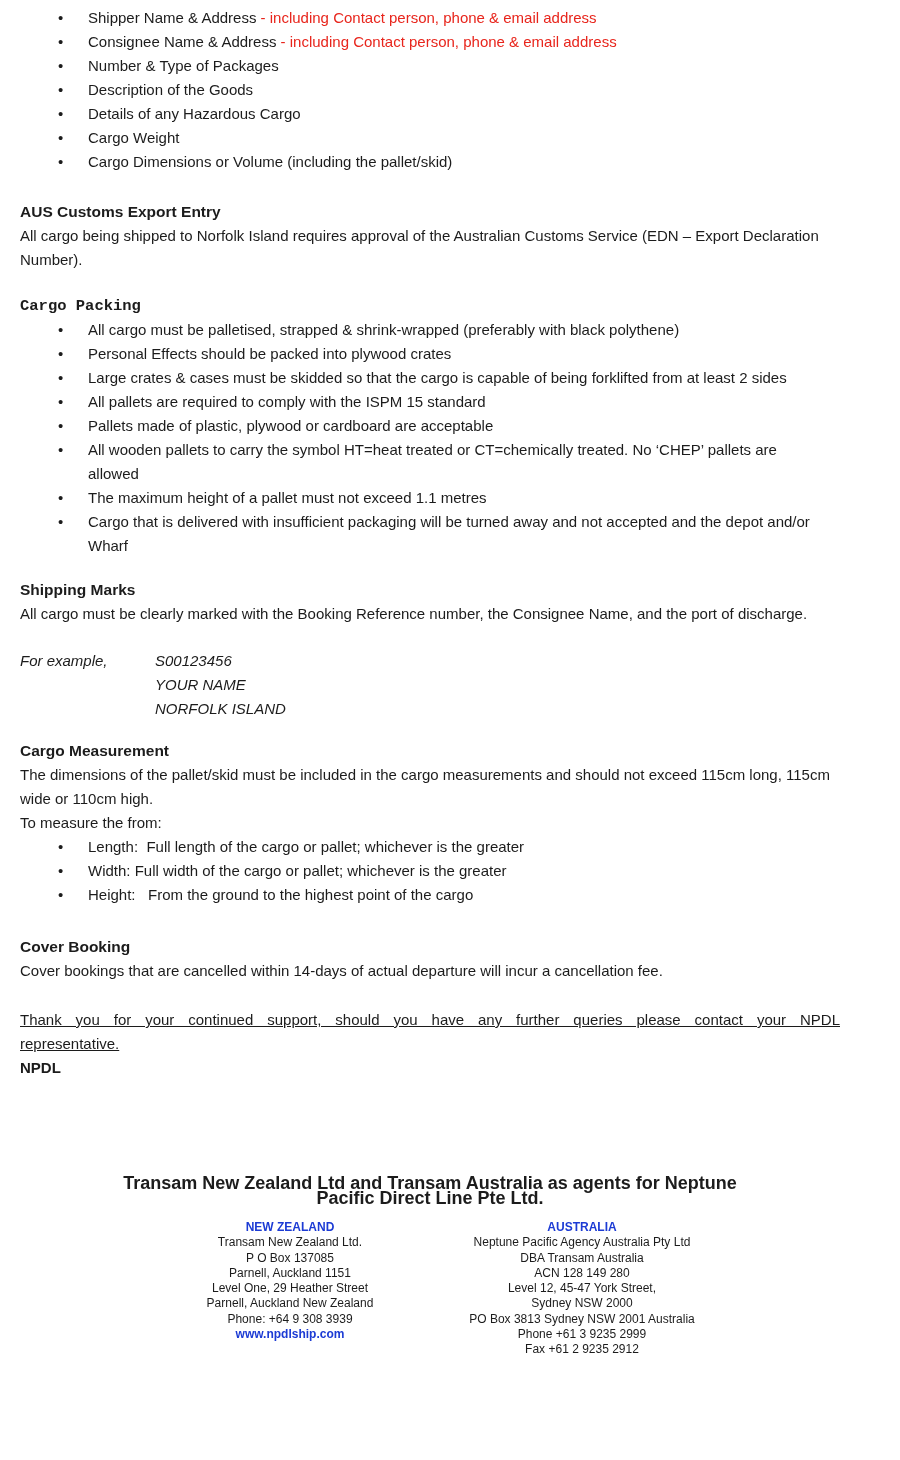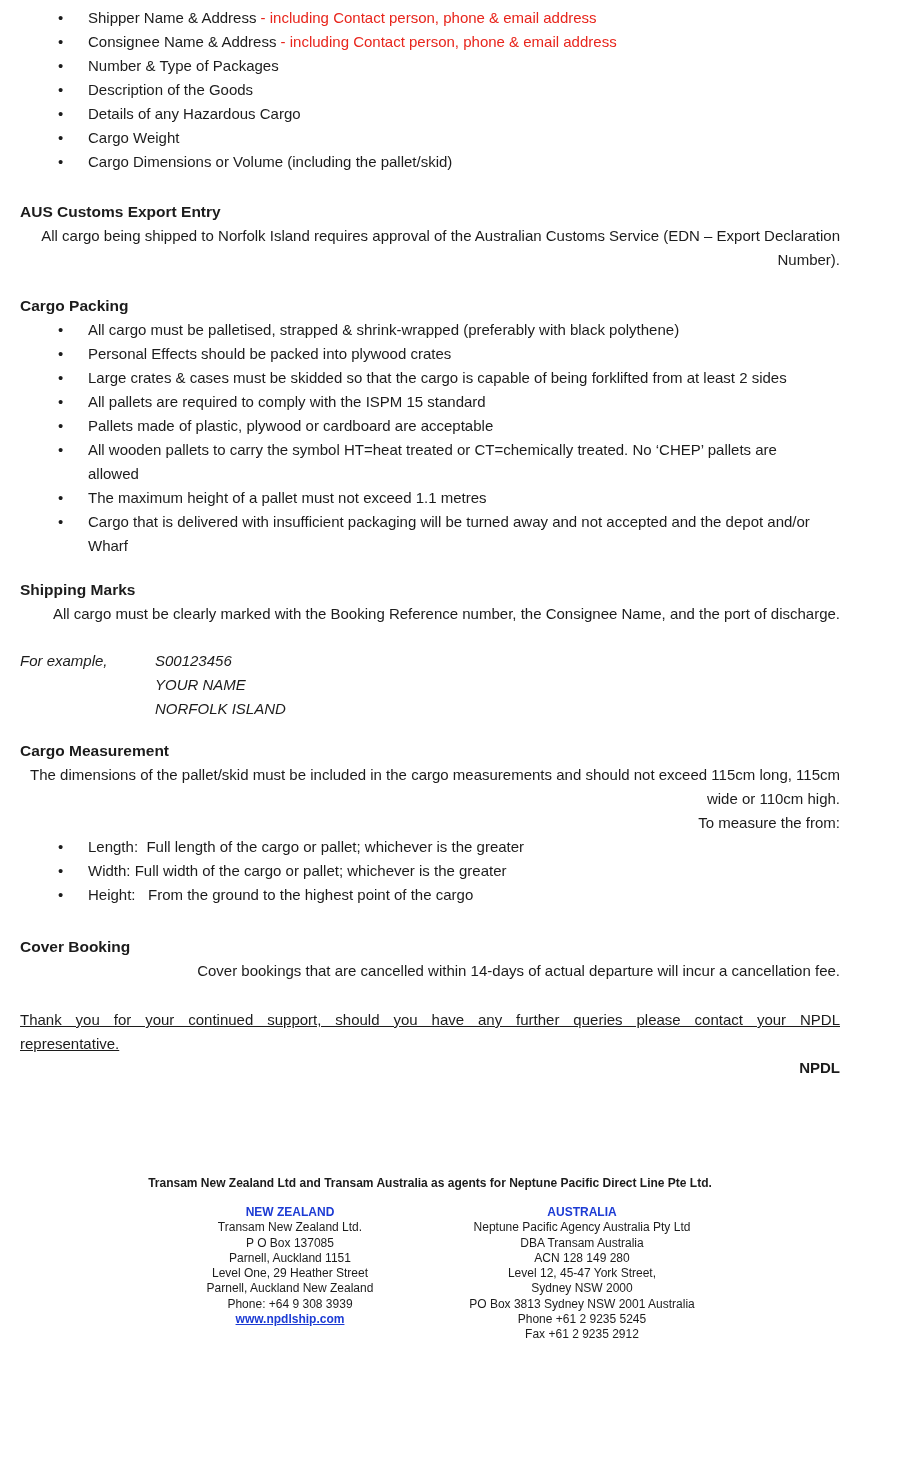--- a/index.html
+++ b/index.html
@@ -9,46 +9,46 @@
   }
   *{box-sizing:border-box;}
   html,body{margin:0;padding:0;}
   body{
     width:900px;height:1460px;overflow:hidden;background:#ffffff;
     font-family:"Liberation Sans",sans-serif;
     font-size:15px;line-height:24px;color:var(--ink);
   }
   .doc{padding:6px 116px 0 20px;width:900px;}
   .doc-inner{width:820px;}
-  p{margin:0;text-align:right;}
+  p{margin:0;}
   h3{margin:0;font-size:15.5px;font-weight:bold;line-height:24px;}
   .blist{margin:0;padding:0;list-style:none;}
   .blist li{position:relative;padding-left:68px;padding-right:10px;}
   .blist li::before{content:"\2022";position:absolute;left:38px;top:0;}
   .red{color:var(--red);}
   .mt-customs{margin-top:26px;}
-  .mt-packing{margin-top:22px;}
+  .mt-packing{margin-top:22px;font-family:Liberation Mono, monospace;}
   .mt-marks{margin-top:20px;}
   .mt-measure{margin-top:18px;}
   .mt-cover{margin-top:28px;}
   .example{margin-top:23px;display:flex;font-style:italic;}
   .example-label{width:135px;flex:none;}
   .pre{white-space:pre-wrap;}
   .thanks{margin-top:25px;text-align:justify;word-spacing:0.28em;text-decoration:underline;}
   .signoff{margin-top:28px;}
   .signature{font-weight:bold;}
   
   .footer{margin-top:96px;font-size:12px;line-height:15.3px;}
-  .agent-line{margin-left:110px;width:640px;text-align:center;font-weight:bold;font-size:12px;line-height:15px;}
+  .agent-line{margin-left:110px;width:640px;text-align:center;font-weight:bold;font-size:18px;line-height:15px;}
   .cols{display:flex;margin-top:14px;text-align:center;}
   .col-nz{width:300px;margin-left:140px;}
   .col-au{width:316px;margin-left:-16px;}
   .col-heading{color:var(--blue);font-weight:bold;font-size:12px;}
   .col-name{font-weight:normal;}
-  .website-link{color:var(--blue);font-weight:bold;text-decoration:underline;cursor:pointer;}
+  .website-link{color:var(--blue);font-weight:bold;cursor:pointer;}
 </style>
 </head>
 <body>
 
 <div class="doc">
   <div class="doc-inner">
 
     <ul class="blist">
       <li><span>Shipper Name &amp; Address </span><span class="red">- including Contact person, phone &amp; email address</span></li>
       <li><span>Consignee Name &amp; Address </span><span class="red">- including Contact person, phone &amp; email address</span></li>
@@ -129,17 +129,17 @@
       <div><a class="website-link">www.npdlship.com</a></div>
     </div>
     <div class="col-au">
       <div class="col-heading">AUSTRALIA</div>
       <div class="col-name">Neptune Pacific Agency Australia Pty Ltd</div>
       <div class="col-name">DBA Transam Australia</div>
       <div>ACN 128 149 280</div>
       <div>Level 12, 45-47 York Street,</div>
       <div>Sydney NSW 2000</div>
       <div>PO Box 3813 Sydney NSW 2001 Australia</div>
-      <div>Phone +61 2 9235 5245</div>
+      <div>Phone +61 3 9235 2999</div>
       <div>Fax +61 2 9235 2912</div>
     </div>
   </div>
 </div>
 
 </body></html>

